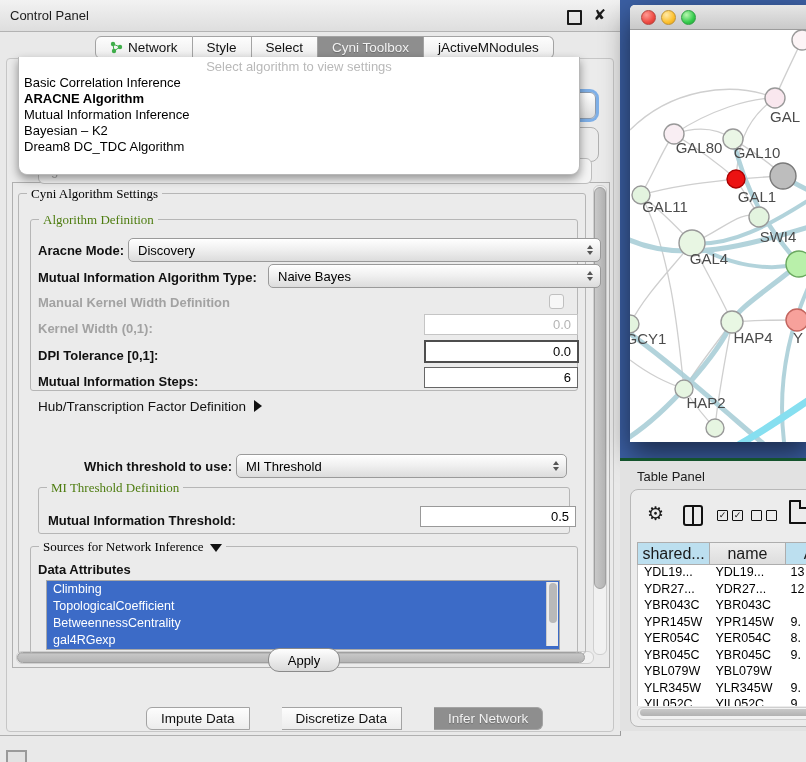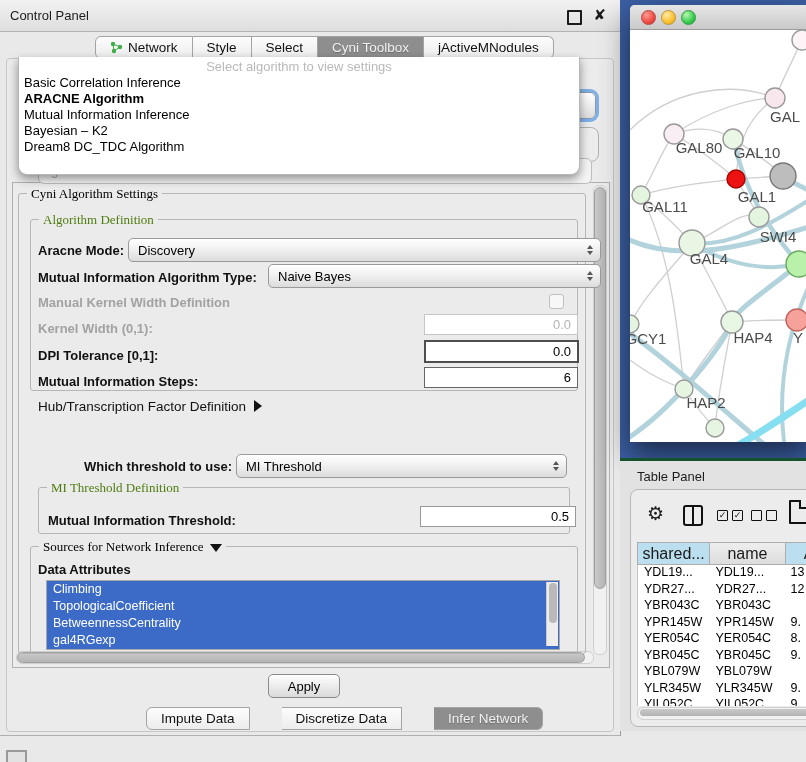--- a/index.html
+++ b/index.html
@@ -92,21 +92,21 @@
   .tri-right{display:inline-block;width:0;height:0;border-top:6px solid transparent;border-bottom:6px solid transparent;border-left:8px solid #111;margin-left:8px;vertical-align:-1px;}
   .tri-down-big{display:inline-block;width:0;height:0;border-left:6px solid transparent;border-right:6px solid transparent;border-top:8px solid #111;margin-left:6px;vertical-align:-1px;}
 
   
   #attr-list{left:46px;top:580px;width:512px;height:68px;background:#ffffff;border:1px solid #a8a8a8;overflow:hidden;}
   .attr-item{height:17px;line-height:17px;background:#3c6bc7;color:#fff;font-size:12.5px;padding-left:6px;}
   #attr-vtrack{right:1px;top:1px;width:11px;height:64px;background:#ededed;border-left:1px solid #ccc;}
   #attr-vthumb{right:2px;top:2px;width:8px;height:40px;background:#b9b9b9;border-radius:5px;position:absolute;}
 
   
-  #apply-btn{left:268px;top:674px;width:70px;height:22px;border:1px solid #8a8a8a;border-radius:5px;
+  #apply-btn{left:268px;top:648px;width:70px;height:22px;border:1px solid #8a8a8a;border-radius:11px;
     background:linear-gradient(#fefefe,#dadada);font-size:13px;display:flex;align-items:center;justify-content:center;}
 
   #mini-panel-icon{left:6px;top:750px;width:17px;height:11px;border:2px solid #9a9a9a;background:#e2e2e2;}
 
   
   #desktop{left:620px;top:0;width:186px;height:462px;background:#3b5fa3;}
   #net-window{left:630px;top:5px;width:180px;height:437px;border-radius:5px 5px 0 0;
     box-shadow:0 12px 28px rgba(0,0,0,.55);background:#fff;}
   #net-titlebar{left:0;top:0;width:100%;height:24px;border-radius:5px 5px 0 0;
     background:linear-gradient(#e6e6e6,#c9c9c9);border-bottom:1px solid #9c9c9c;}

